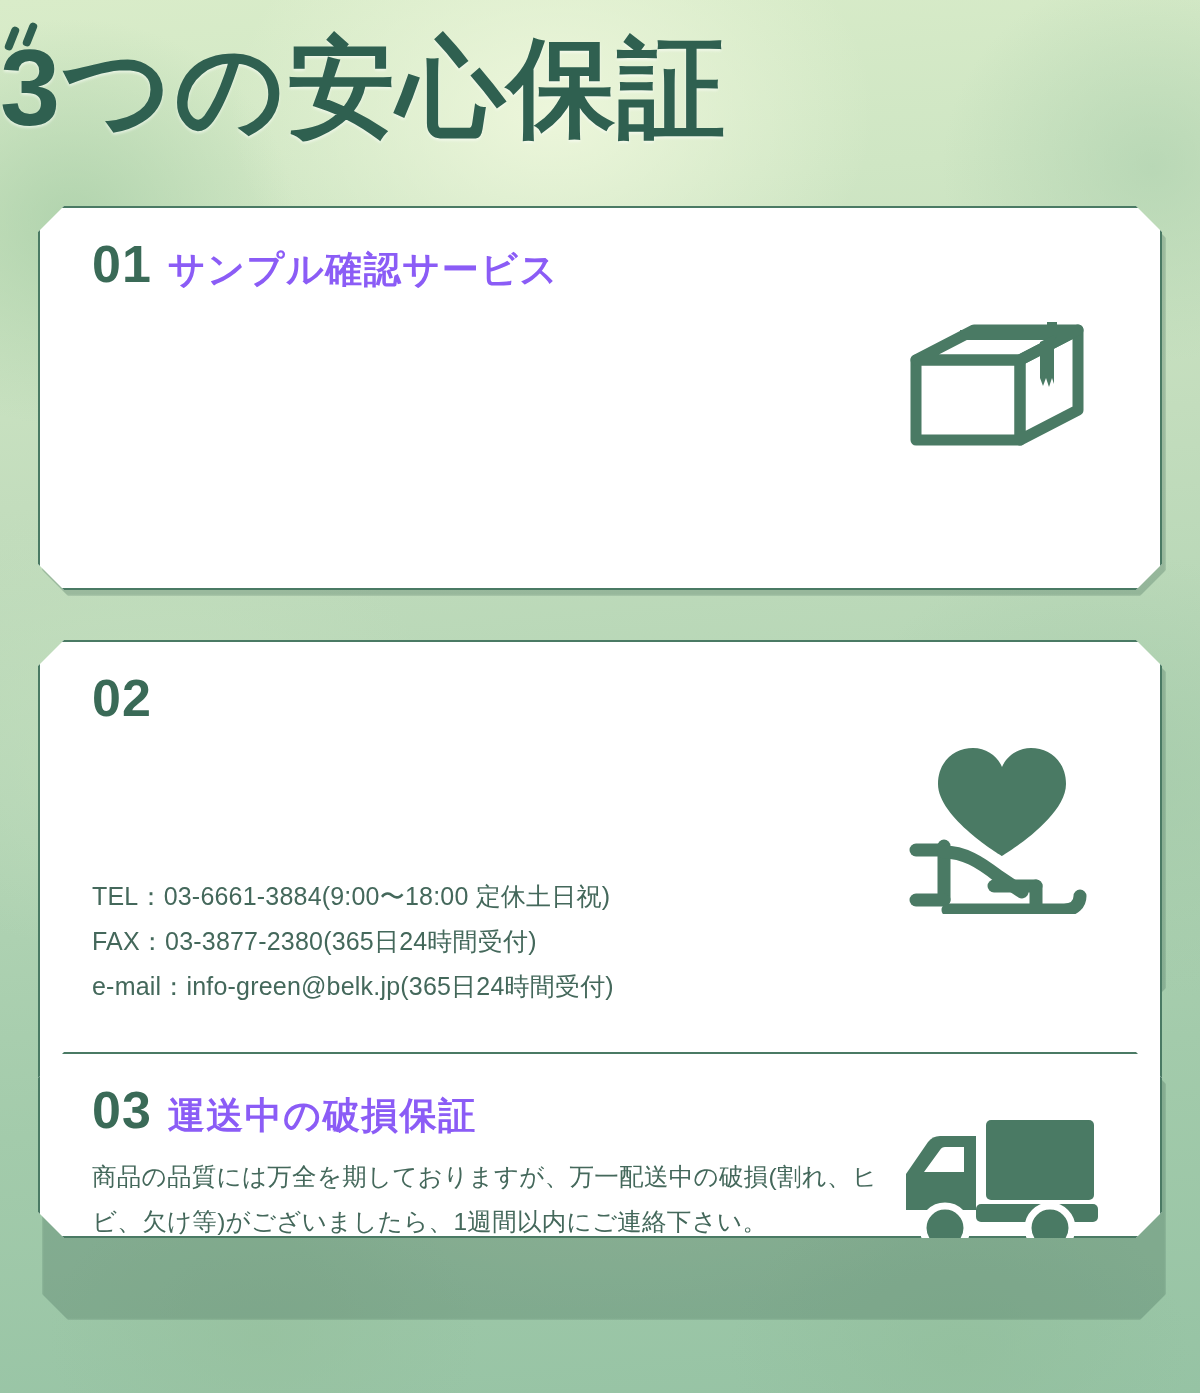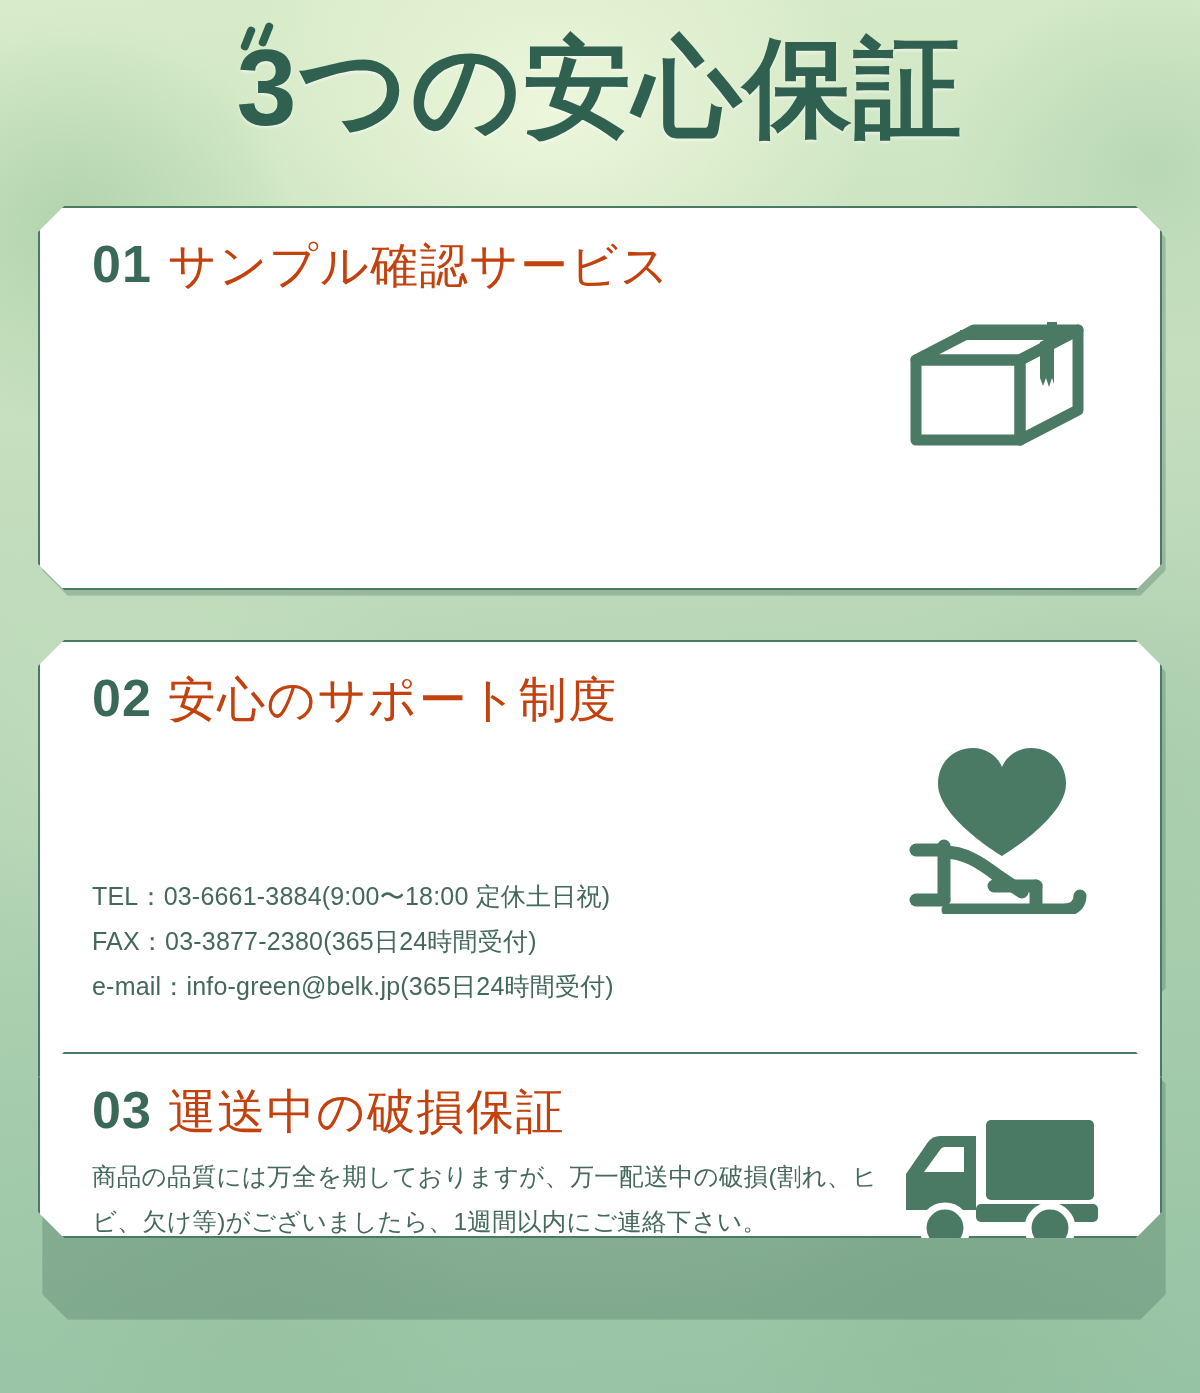--- a/index.html
+++ b/index.html
@@ -27,21 +27,21 @@
   #page::after{
     content:""; position:absolute; inset:0; pointer-events:none;
     background:
       radial-gradient(ellipse 240px 200px at 33% 30%, rgba(255,255,255,.30) 0%, rgba(255,255,255,0) 70%),
       radial-gradient(ellipse 260px 180px at 68% 68%, rgba(255,255,255,.22) 0%, rgba(255,255,255,0) 72%);
   }
 
   
   .title-wrap{
     position:absolute; top:24px; left:0; width:1200px;
-    text-align:center; z-index:3;
+    z-index:3;
   }
   .title{
     display:inline-block; position:relative;
     font-size:108px; line-height:1.18; font-weight:700;
     color:#2f6050; letter-spacing:2px;
     text-shadow:0 2px 3px rgba(255,255,255,.55);
   }
   .title .accent{
     position:absolute; left:6px; top:-2px; width:46px; height:34px;
   }
@@ -85,21 +85,21 @@
 
   .card-head{
     position:absolute; left:52px; top:26px;
     display:flex; align-items:baseline; gap:16px;
     white-space:nowrap;
   }
   .card-num{
     font-size:52px; font-weight:700; color:#3a6a57; letter-spacing:1px;
   }
   .card-title{
-    font-size:48px; font-weight:400; color:#c2410c; letter-spacing:1.5px;
+    font-size:37px; font-weight:700; color:#8b5cf6; letter-spacing:1.5px;
   }
 
   .card-body{
     position:absolute; left:52px;
     font-size:24.5px; line-height:45px;
     color:#44685b; letter-spacing:.3px;
     white-space:pre-line;
   }
   #card1 .card-body{ top:112px; width:800px; }
   #card2 .card-body{ top:100px; width:830px; }
@@ -152,21 +152,20 @@
         <path d="M138 30 L152 23 L152 58 L138 66 Z" fill="#4a7a64"></path>
         <path d="M138 66 L141 74 L144 66 L147 75 L150 66 L152 72 L152 58 L138 58 Z" fill="#4a7a64"></path>
       </svg>
     </div>
   </div>
 
   <div class="card-shadow" id="sh2"></div>
   <div class="card" id="card2">
     <div class="card-head">
       <span class="card-num">02</span>
-      <span class="card-title">安心のサポート制度</span>
     </div>
     <div class="card-contact">TEL：03-6661-3884(9:00〜18:00 定休土日祝)
 FAX：03-3877-2380(365日24時間受付)
 e-mail：info-green@belk.jp(365日24時間受付)</div>
     <div class="icon">
       <svg width="200" height="180" viewBox="0 0 200 180" fill="none">
 
         <path d="M100 122
                  C 100 122, 36 84, 36 50
                  C 36 27, 53 14, 71 14

